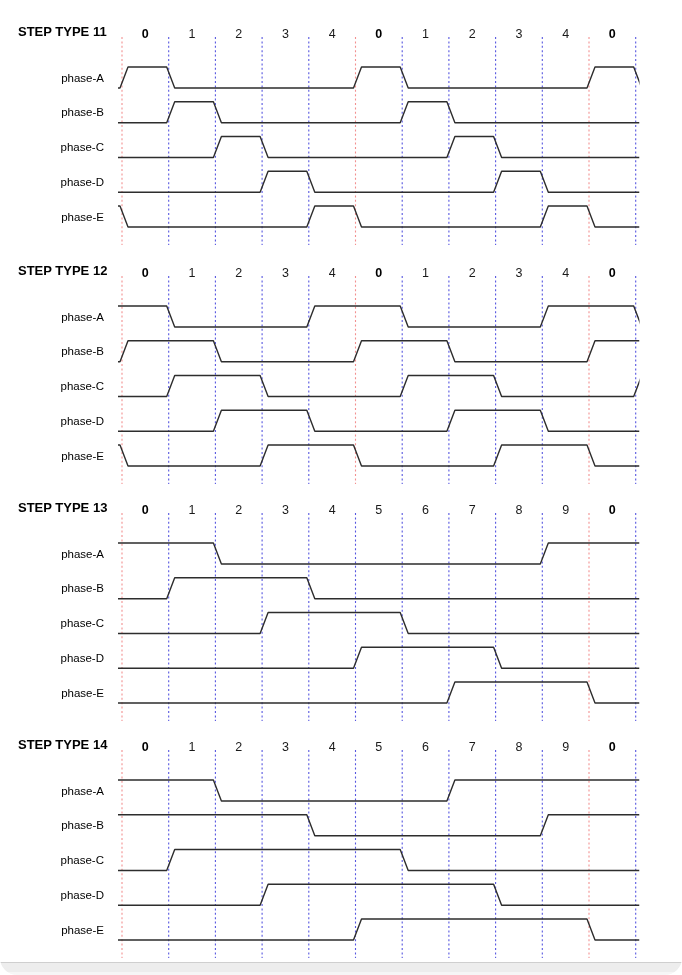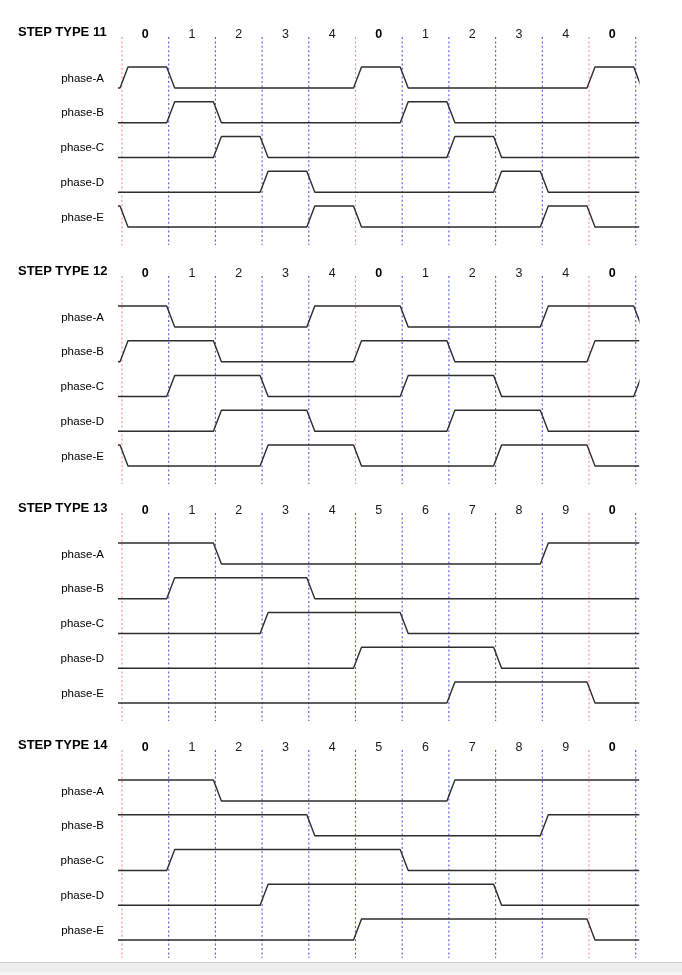--- a/index.html
+++ b/index.html
@@ -3,20 +3,21 @@
 <meta charset="utf-8">
 <style>
   html, body { margin: 0; padding: 0; background: #ffffff; }
   .page {
     position: relative;
     width: 682px;
     height: 975px;
     background: #ffffff;
     overflow: hidden;
     font-family: "Liberation Sans", "DejaVu Sans", sans-serif;
+    border-radius: 17px;
   }
   svg.diagram { position: absolute; left: 0; top: 0; }
   .footer-bar {
     position: absolute;
     left: 0; right: 0;
     bottom: 3px;
     height: 9px;
     border-top: 1px solid #cfcfcf;
   }
   .footer-bar2 {

